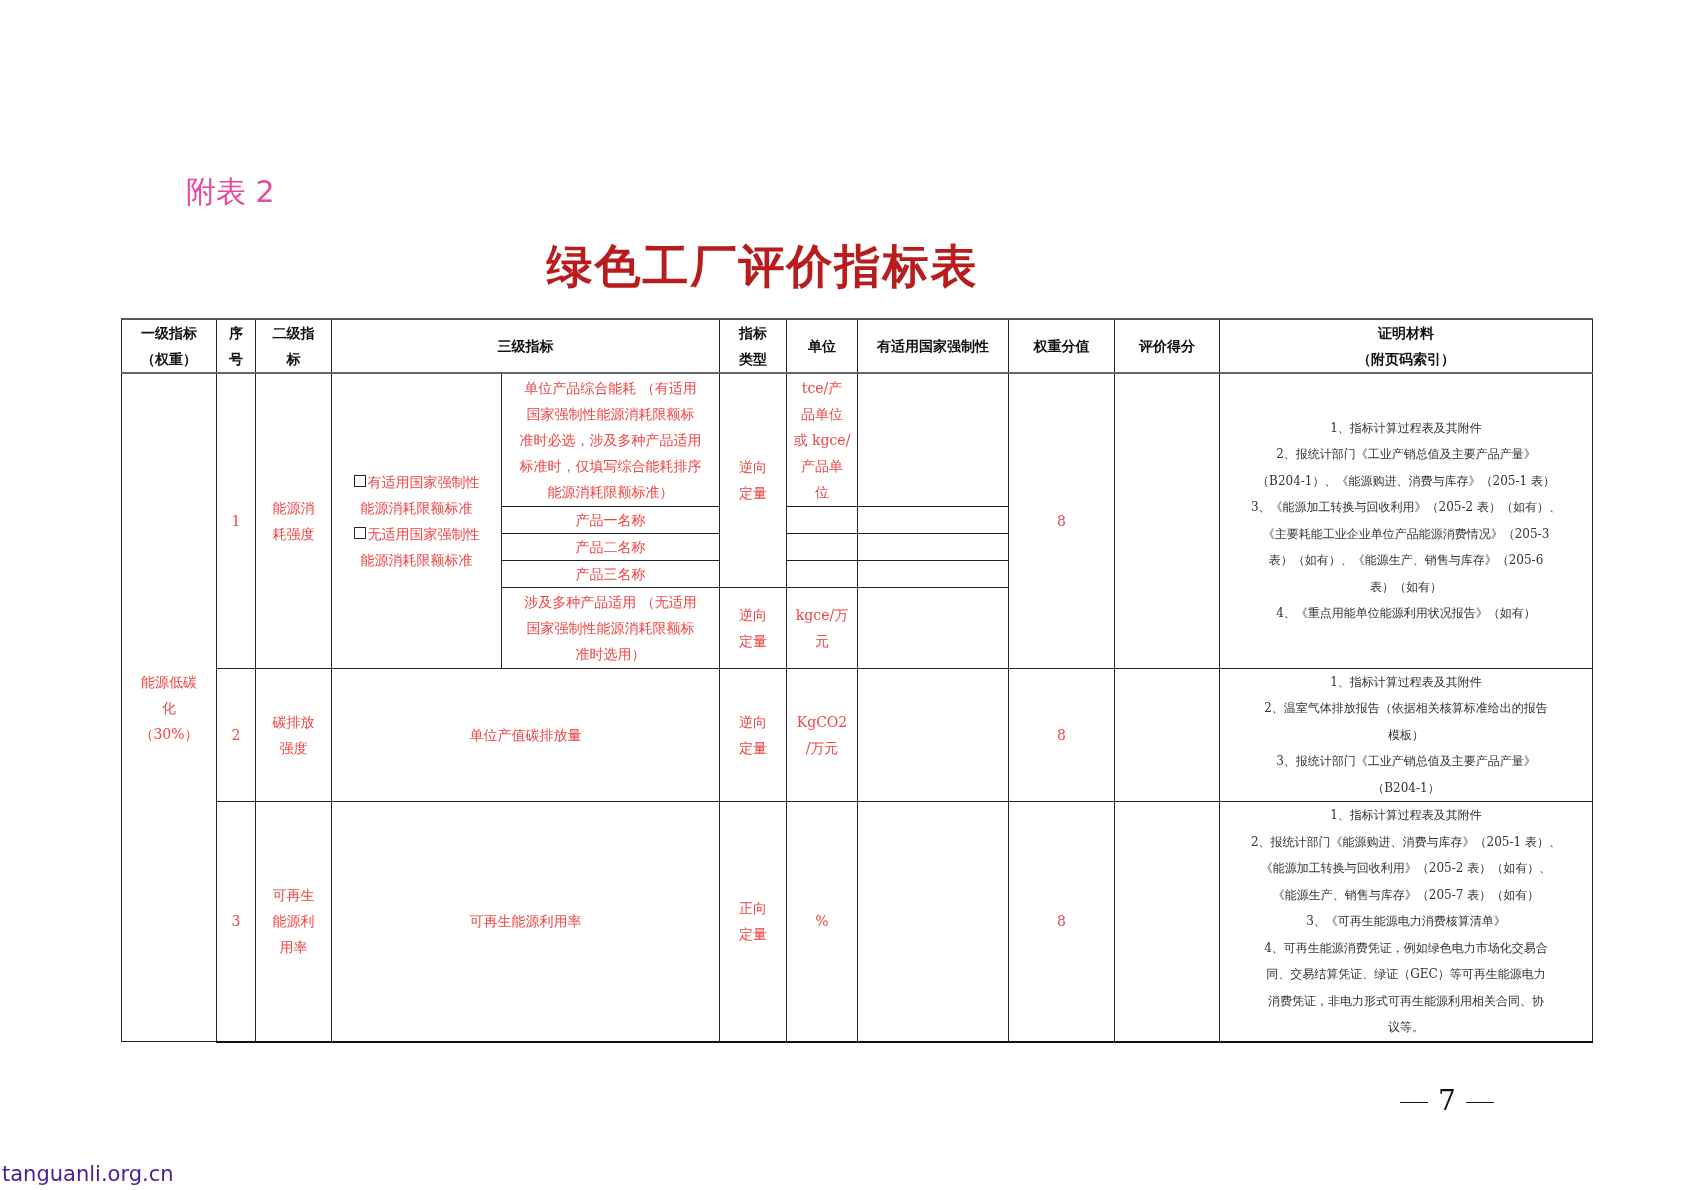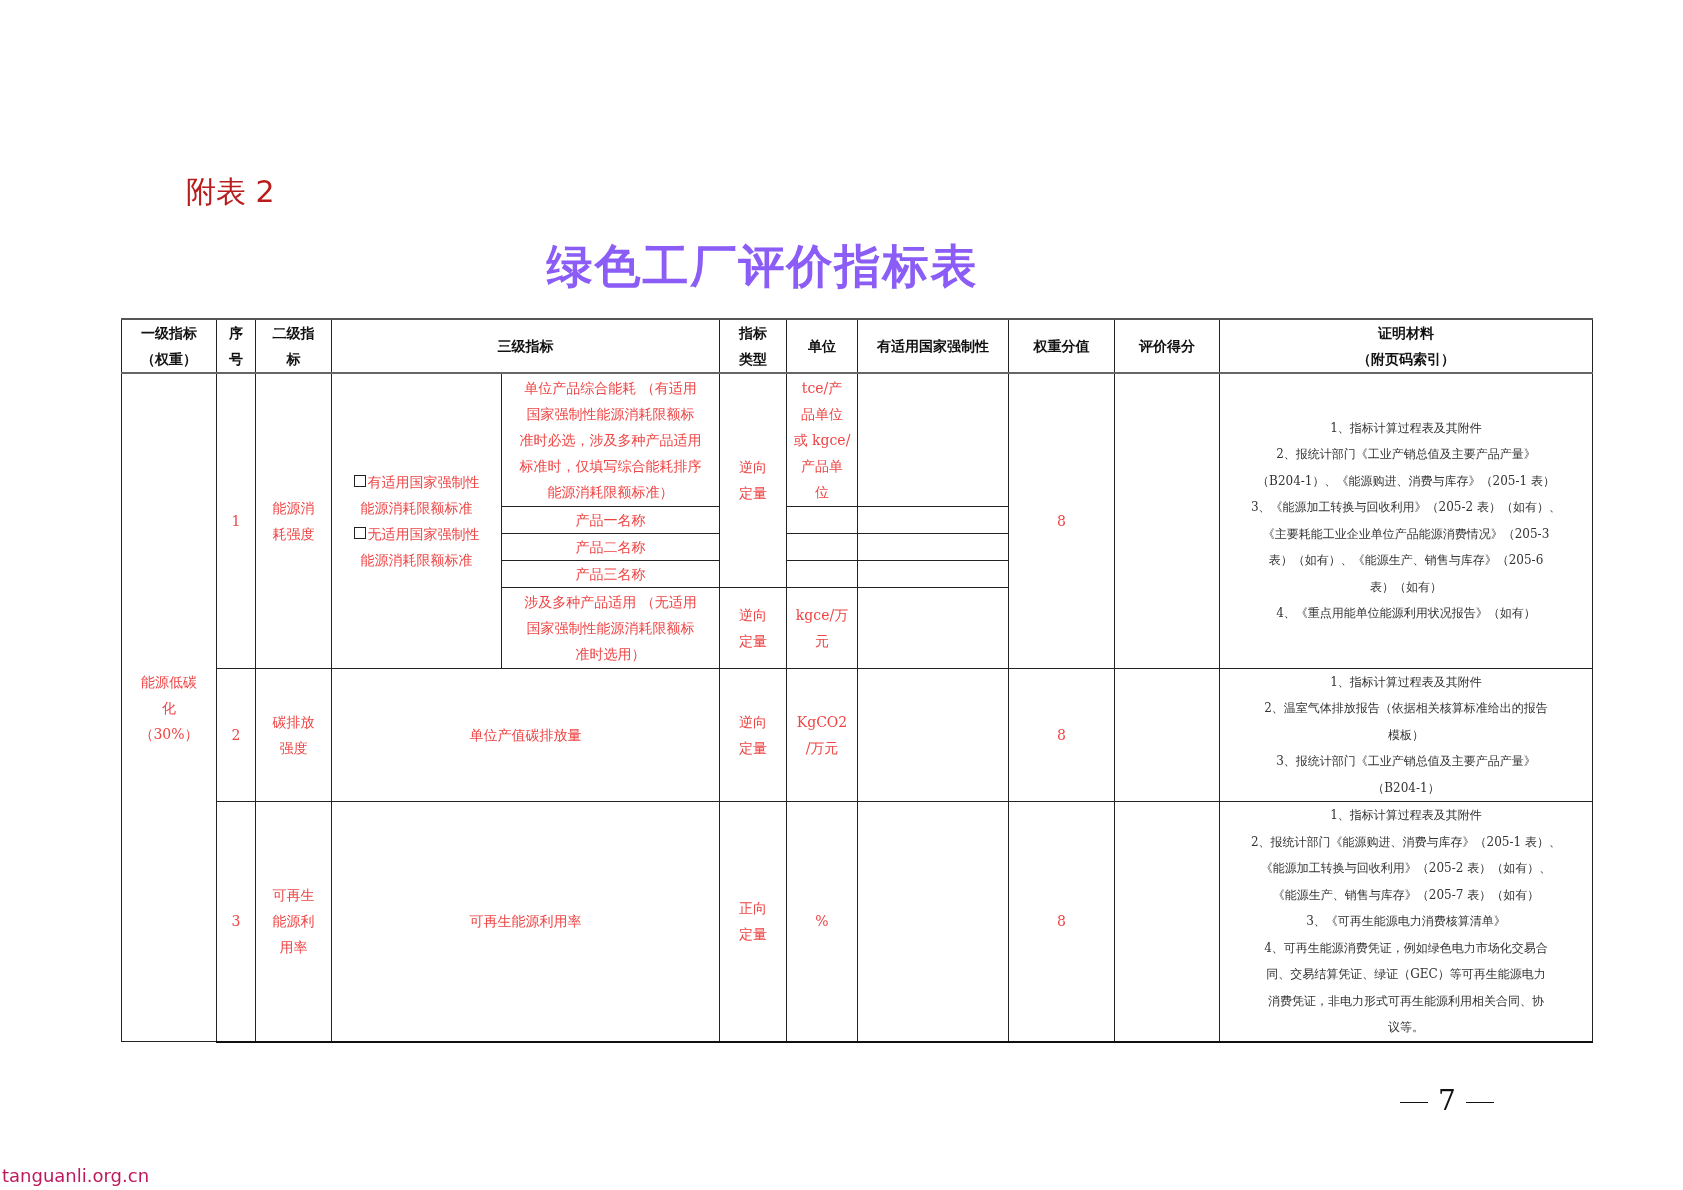--- a/index.html
+++ b/index.html
@@ -1,42 +1,42 @@
 <!DOCTYPE html>
 <html><head>
 <meta charset="utf-8">
 <style>
   html, body { margin:0; padding:0; background:#ffffff; }
   body { width:1683px; height:1190px; position:relative; overflow:hidden;
          font-family:"DejaVu Serif","Liberation Serif",serif; color:#1a1a1a; }
   .appendix-label { position:absolute; left:186px; top:172px; font-size:30px;
-         font-family:"DejaVu Sans","Liberation Sans",sans-serif; color:#b91c1c; }
+         font-family:"DejaVu Sans","Liberation Sans",sans-serif; color:#ec4899; }
   .doc-title { position:absolute; left:0; width:1537px; top:236px; text-align:center;
-         font-size:46px; font-weight:bold; letter-spacing:2px; color:#8b5cf6;
+         font-size:46px; font-weight:bold; letter-spacing:2px; color:#b91c1c;
          font-family:"DejaVu Serif","Liberation Serif",serif; padding-left:0; }
   .doc-title span { position:relative; left:-6px; }
   table.main { position:absolute; left:101px; top:318px; width:1471px;
          border-collapse:collapse; table-layout:fixed; font-size:14px; line-height:26px;margin-left:20px; }
   table.main td, table.main th { border:1.3px solid #222; padding:0 4px; text-align:center;
          vertical-align:middle; }
   table.main th { font-weight:bold; font-size:14px; line-height:26px; height:52px;
          font-family:"DejaVu Sans","Liberation Sans",sans-serif; color:#111; }
   table.main thead tr th { border-top:2px solid #555; border-bottom:2px solid #666; }
   table.main tbody tr:last-child td { border-bottom:2px solid #111; }
   td.proof { text-align:left; padding:0 10px; color:#333; line-height:26.5px; font-size:12px; }
   .proof-line { display:block; }
   .muted { color:#ef4444; }
   .checkbox { display:inline-block; width:10px; height:10px; border:1.3px solid #222;
          vertical-align:middle; margin-right:2px; position:relative; top:-2px; }
   .page-number { position:absolute; left:1390px; top:1084px; font-size:28px; color:#111;
          font-family:"DejaVu Serif","Liberation Serif",serif; }
   .page-number .dash { display:inline-block; width:28px; height:1.5px; background:#111;
          vertical-align:middle; margin:0 10px; }
   .watermark { position:absolute; left:2px; top:1186px; transform:translateY(-100%);
-         font-size:18px; color:#be185d; font-family:"DejaVu Sans","Liberation Sans",sans-serif; }
+         font-size:21px; color:#4c1d95; font-family:"DejaVu Sans","Liberation Sans",sans-serif; }
 </style>
 </head>
 <body>
 
 <div class="appendix-label">附表 2</div>
 <div class="doc-title"><span>绿色工厂评价指标表</span></div>
 
 <table class="main">
   <colgroup>
     <col style="width:95px">

